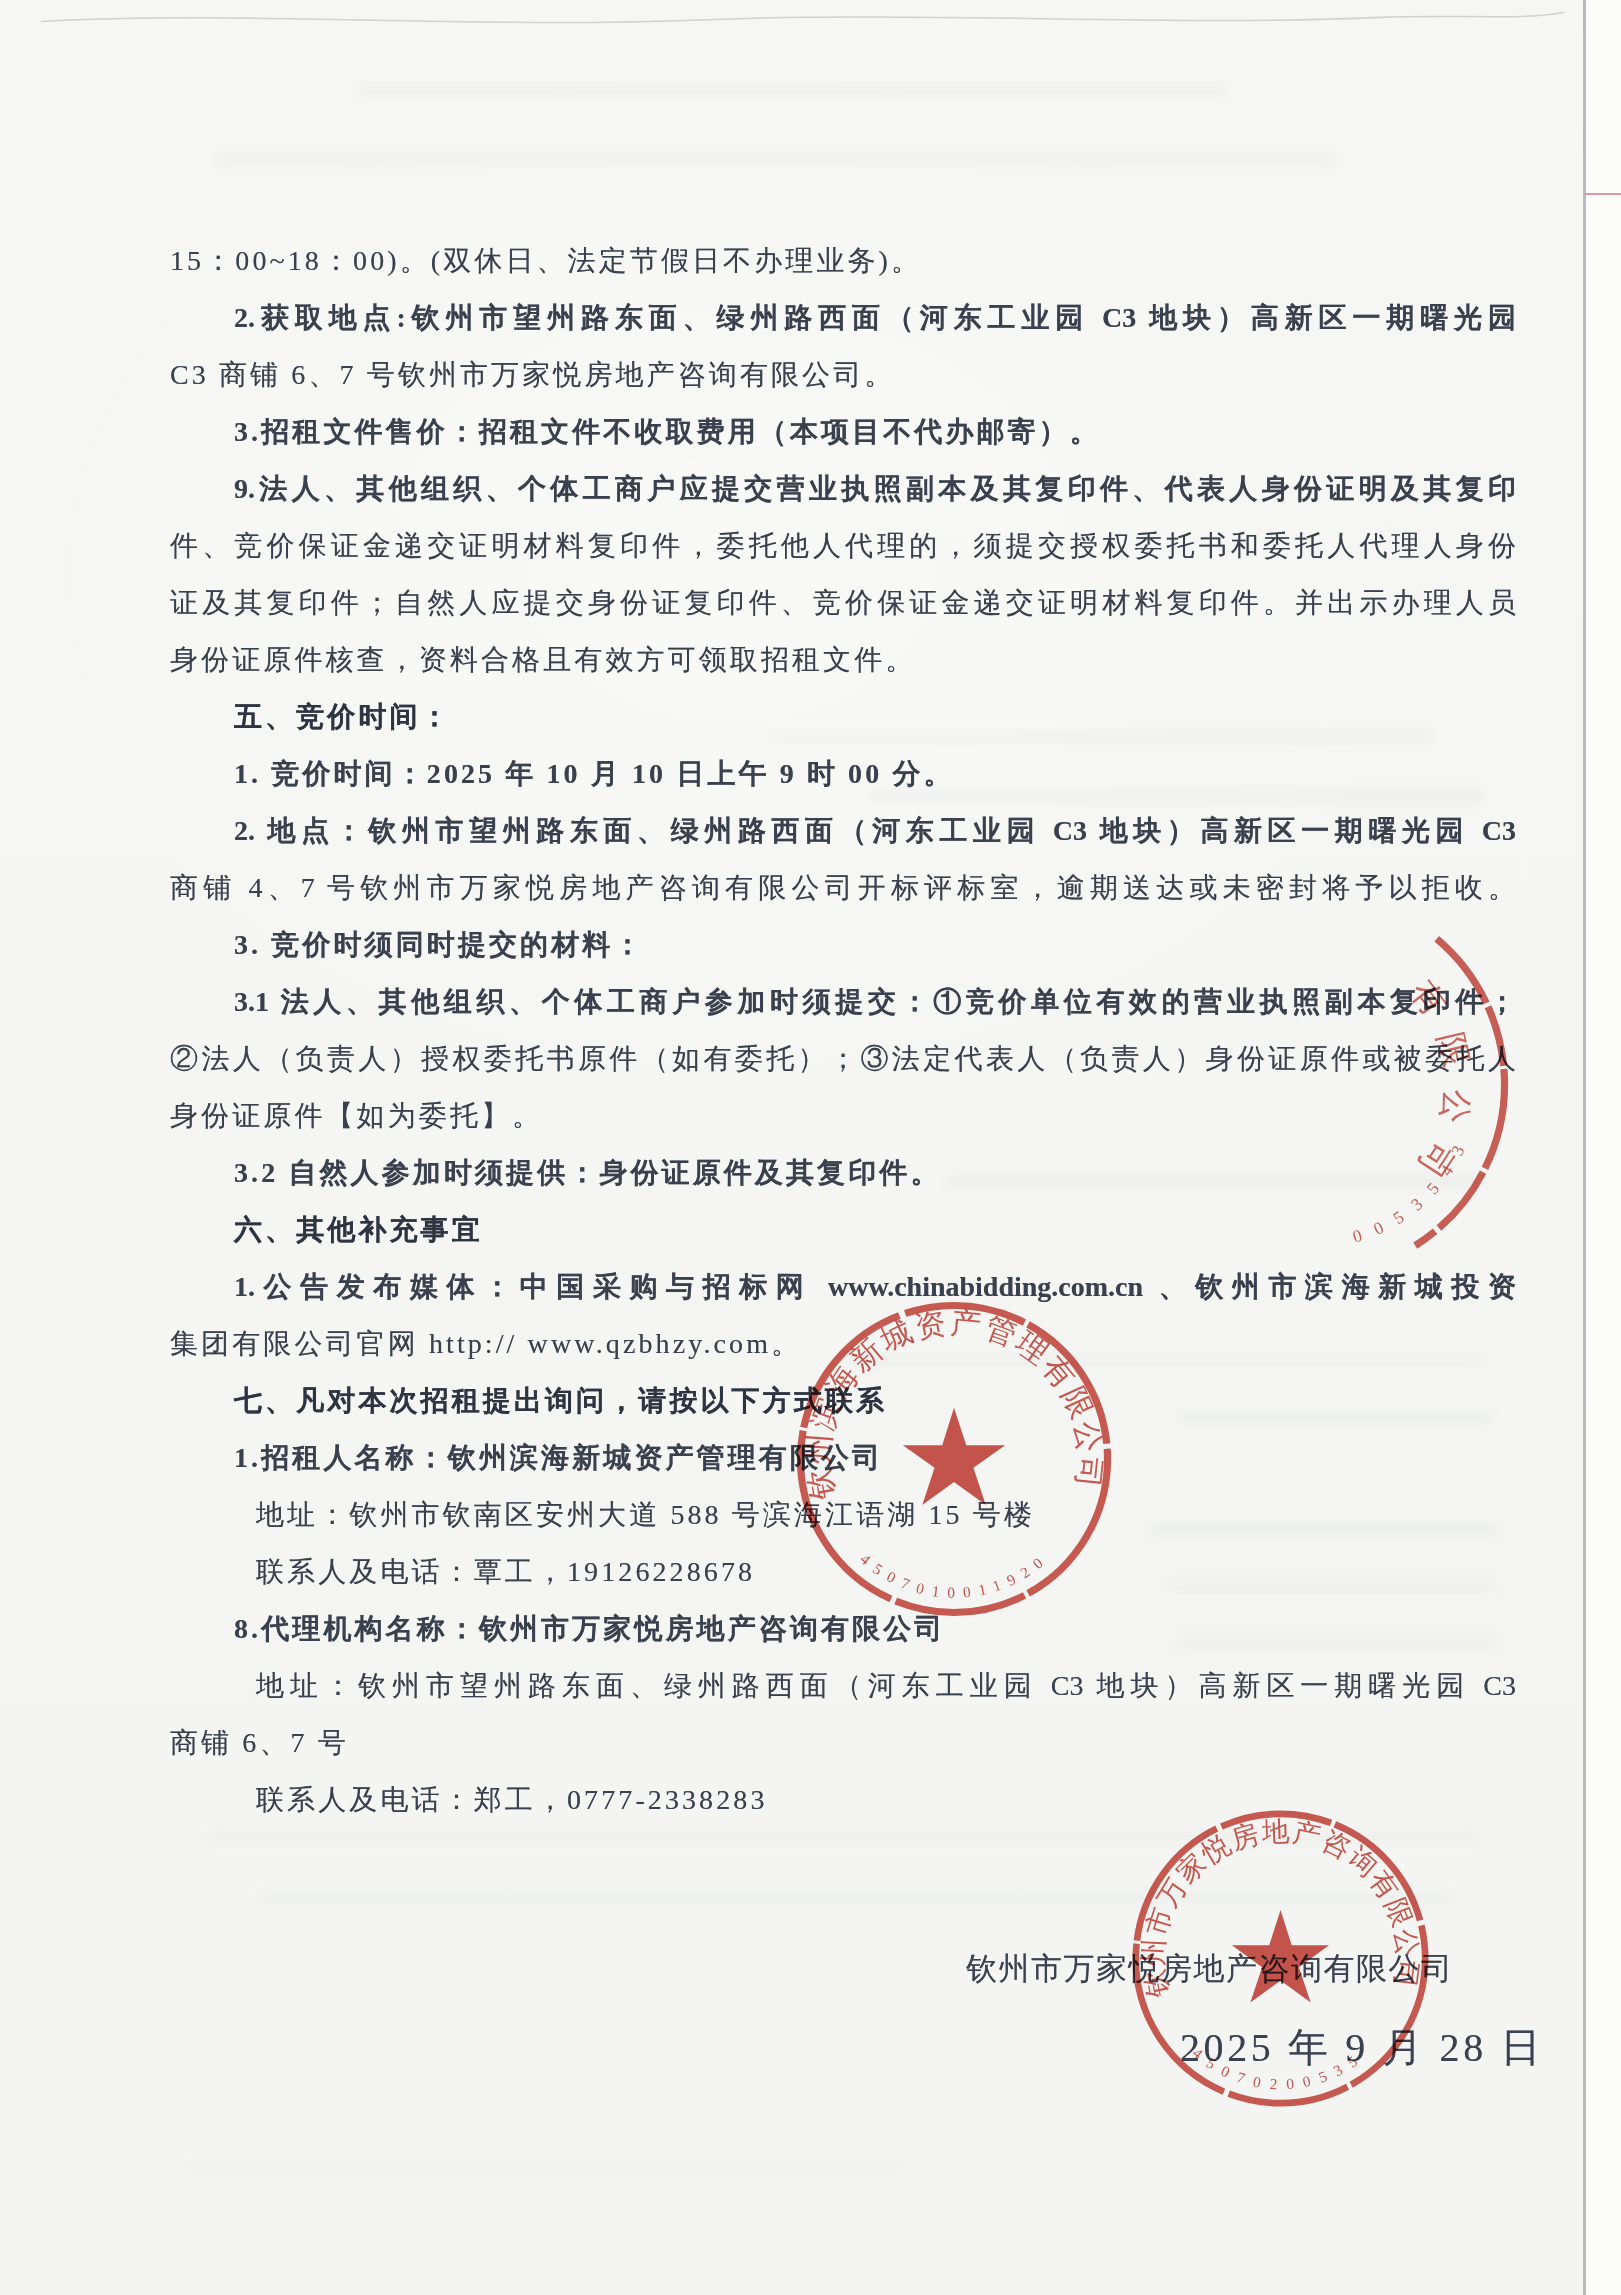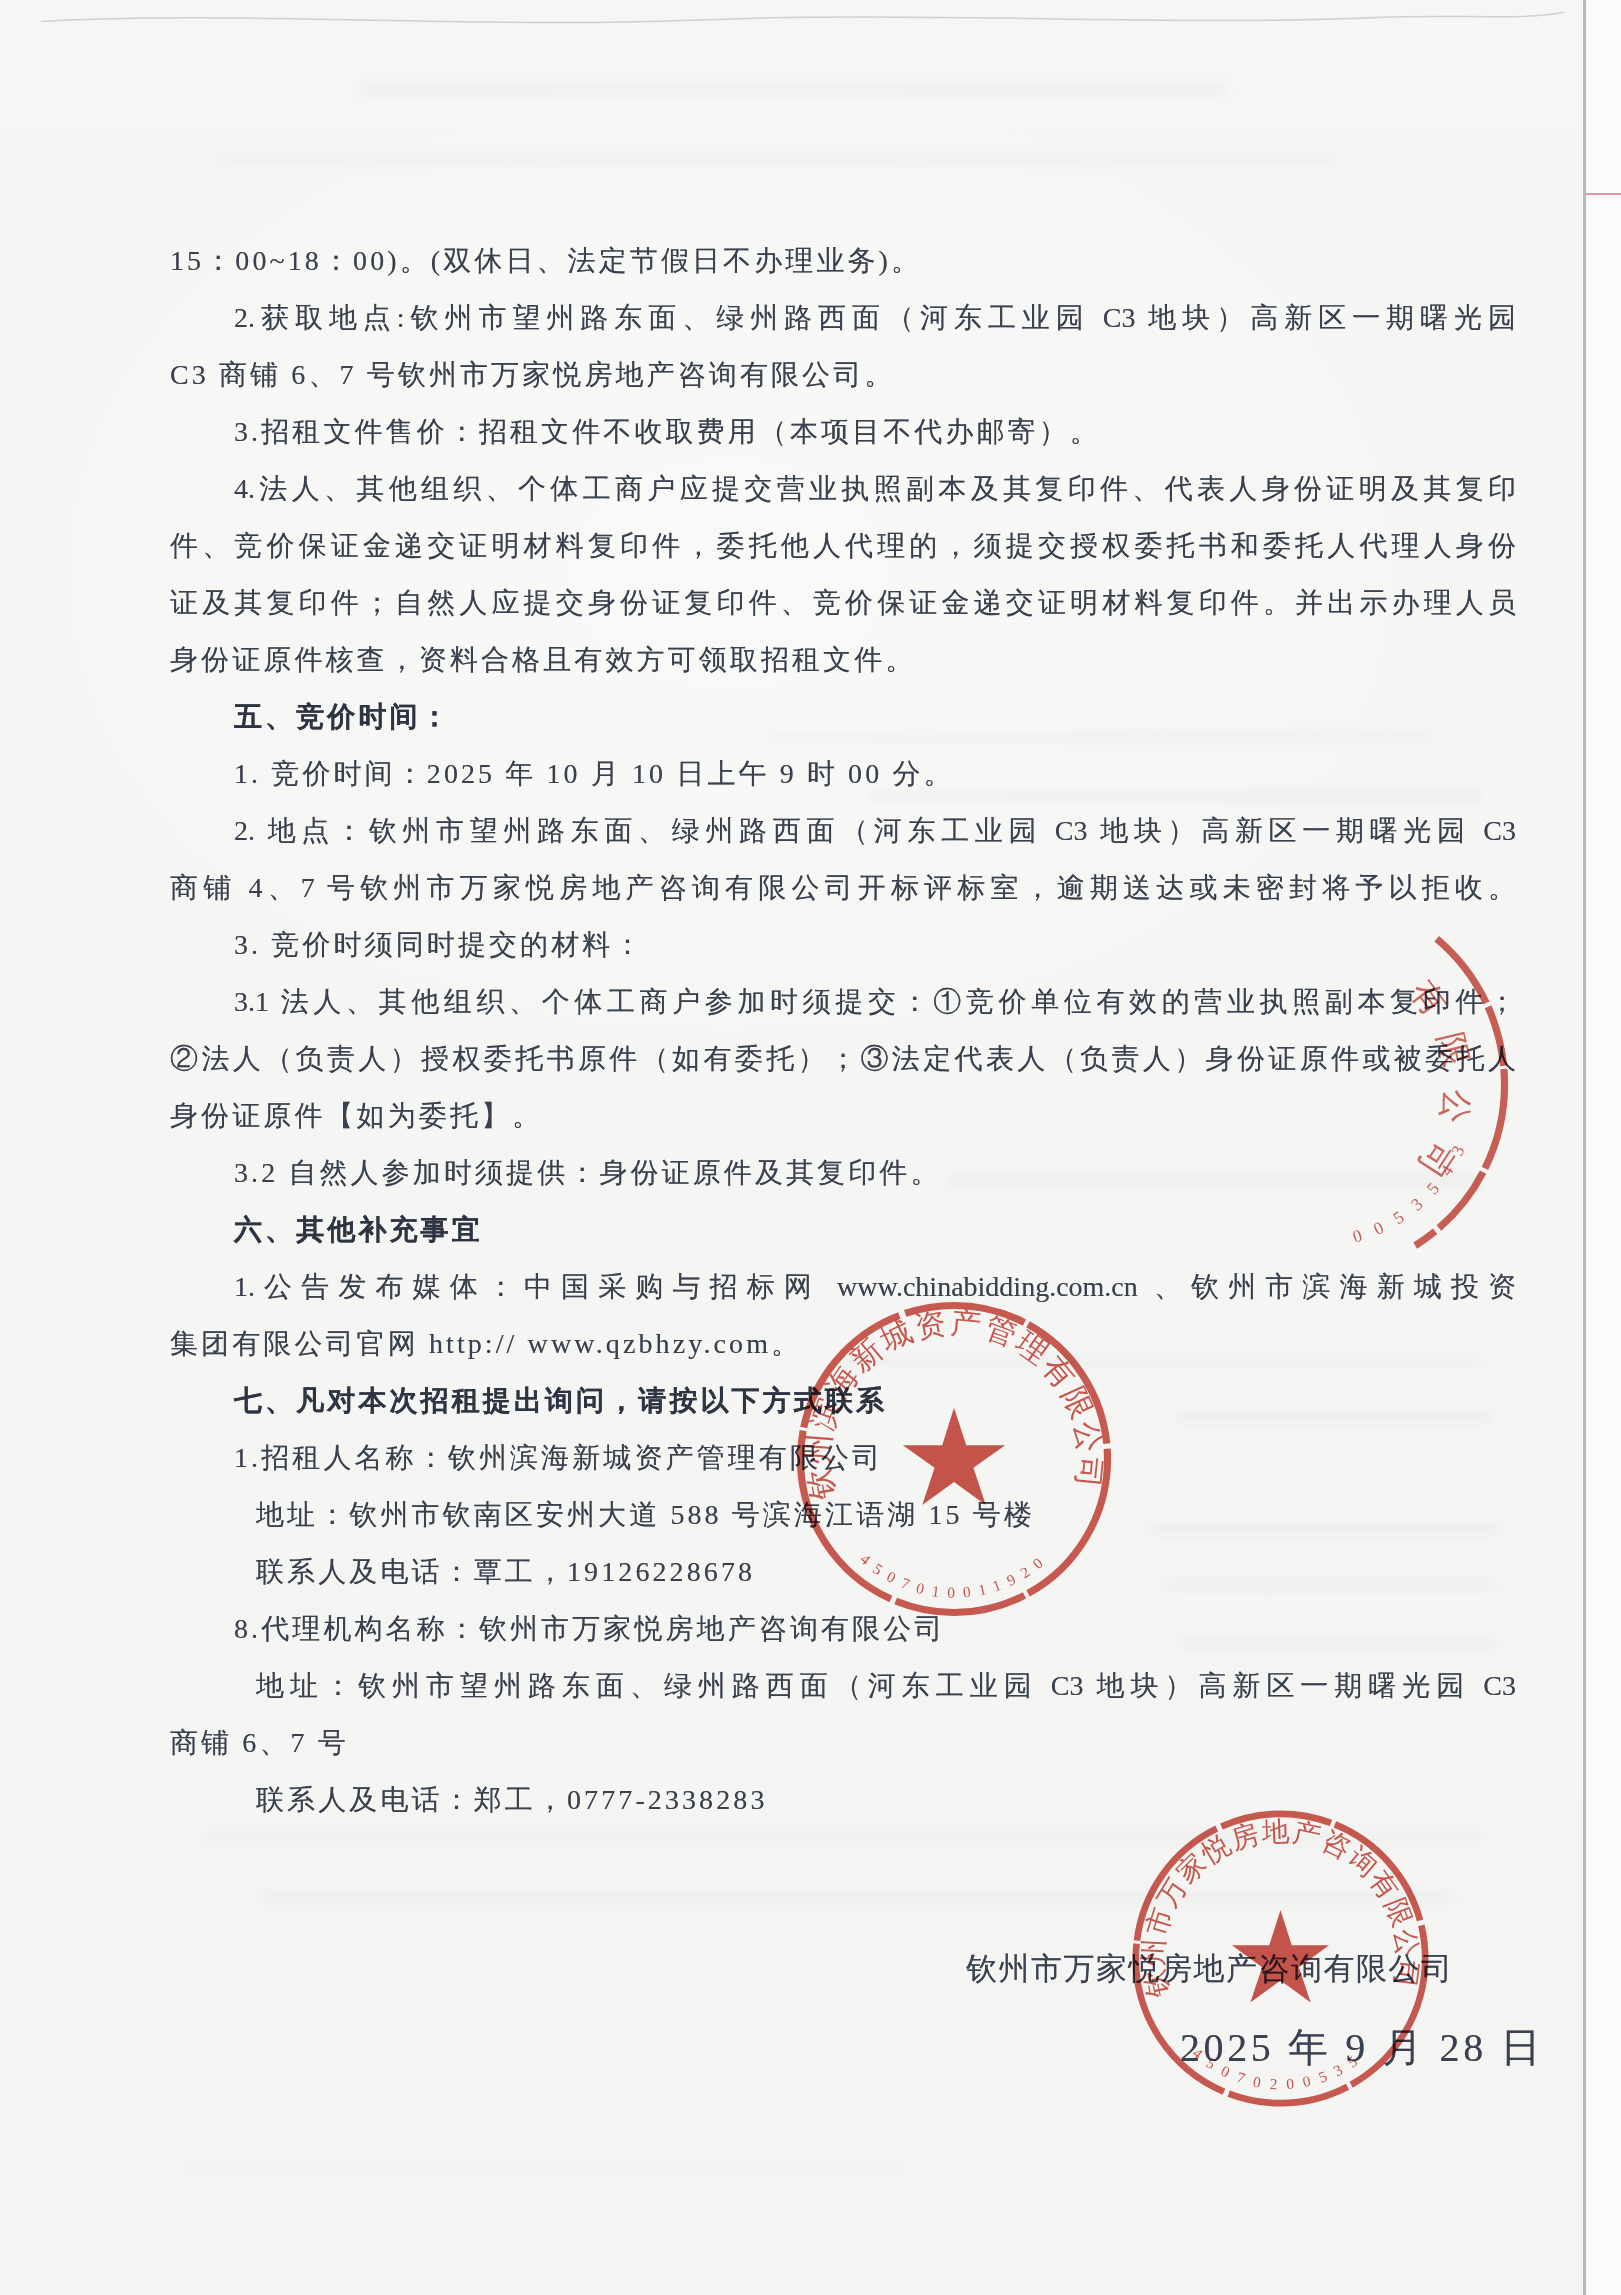--- a/index.html
+++ b/index.html
@@ -18,21 +18,21 @@
   .pink-mark{position:absolute;left:1585px;top:193px;width:37px;height:2px;background:#e097a6;}
   .top-squiggle{position:absolute;left:0;top:0;width:1622px;height:46px;}
   
   .doc-body{
     position:absolute;left:170px;top:232px;width:1346px;
     font-size:28px;line-height:57px;color:#39404e;
     text-shadow:0 0 0.5px rgba(57,64,78,.5);
   }
   .line{height:57px;white-space:nowrap;letter-spacing:3.1px;}
   .line.fill{white-space:normal;text-align:justify;text-align-last:justify;letter-spacing:0;height:57px;overflow:hidden;}
-  .line.para{padding-left:64px;}
+  .line.para{padding-left:64px;font-weight:bold;}
   .line.sub{padding-left:86px;}
   .line.hd{font-weight:bold;color:#2e3542;text-shadow:0 0 0.5px rgba(46,53,66,.8);}
   .sig{
     position:absolute;left:966px;top:1948px;width:511px;
     font-size:31px;color:#3a4150;letter-spacing:1.5px;white-space:nowrap;
     text-shadow:0 0 0.5px rgba(57,64,78,.5);
   }
   .sig-date{
     position:absolute;left:1180px;top:2020px;width:358px;
     font-size:40px;color:#3a4150;letter-spacing:3.6px;white-space:nowrap;
@@ -66,21 +66,21 @@
   <div class="ghost" style="left:1176px;top:1636px;width:322px;height:12.3px;opacity:.06;"></div>
   <div class="ghost" style="left:204px;top:1832px;width:1278px;height:12.3px;opacity:.05;"></div>
   <div class="ghost" style="left:256px;top:1891px;width:1201px;height:12.3px;opacity:.05;"></div>
   <div class="ghost" style="left:184px;top:2162px;width:716px;height:11.2px;opacity:.04;"></div>
 
   <div class="doc-body">
     <div class="line">15：00~18：00)。(双休日、法定节假日不办理业务)。</div>
     <div class="line para fill">2.获取地点:钦州市望州路东面、绿州路西面（河东工业园 C3 地块）高新区一期曙光园</div>
     <div class="line">C3 商铺 6、7 号钦州市万家悦房地产咨询有限公司。</div>
     <div class="line para">3.招租文件售价：招租文件不收取费用（本项目不代办邮寄）。</div>
-    <div class="line para fill">4.法人、其他组织、个体工商户应提交营业执照副本及其复印件、代表人身份证明及其复印</div>
+    <div class="line para fill">9.法人、其他组织、个体工商户应提交营业执照副本及其复印件、代表人身份证明及其复印</div>
     <div class="line fill">件、竞价保证金递交证明材料复印件，委托他人代理的，须提交授权委托书和委托人代理人身份</div>
     <div class="line fill">证及其复印件；自然人应提交身份证复印件、竞价保证金递交证明材料复印件。并出示办理人员</div>
     <div class="line">身份证原件核查，资料合格且有效方可领取招租文件。</div>
     <div class="line para hd">五、竞价时间：</div>
     <div class="line para">1. 竞价时间：2025 年 10 月 10 日上午 9 时 00 分。</div>
     <div class="line para fill">2. 地点：钦州市望州路东面、绿州路西面（河东工业园 C3 地块）高新区一期曙光园 C3</div>
     <div class="line fill">商铺 4、7 号钦州市万家悦房地产咨询有限公司开标评标室，逾期送达或未密封将予以拒收。</div>
     <div class="line para">3. 竞价时须同时提交的材料：</div>
     <div class="line para fill">3.1 法人、其他组织、个体工商户参加时须提交：①竞价单位有效的营业执照副本复印件；</div>
     <div class="line fill">②法人（负责人）授权委托书原件（如有委托）；③法定代表人（负责人）身份证原件或被委托人</div>

